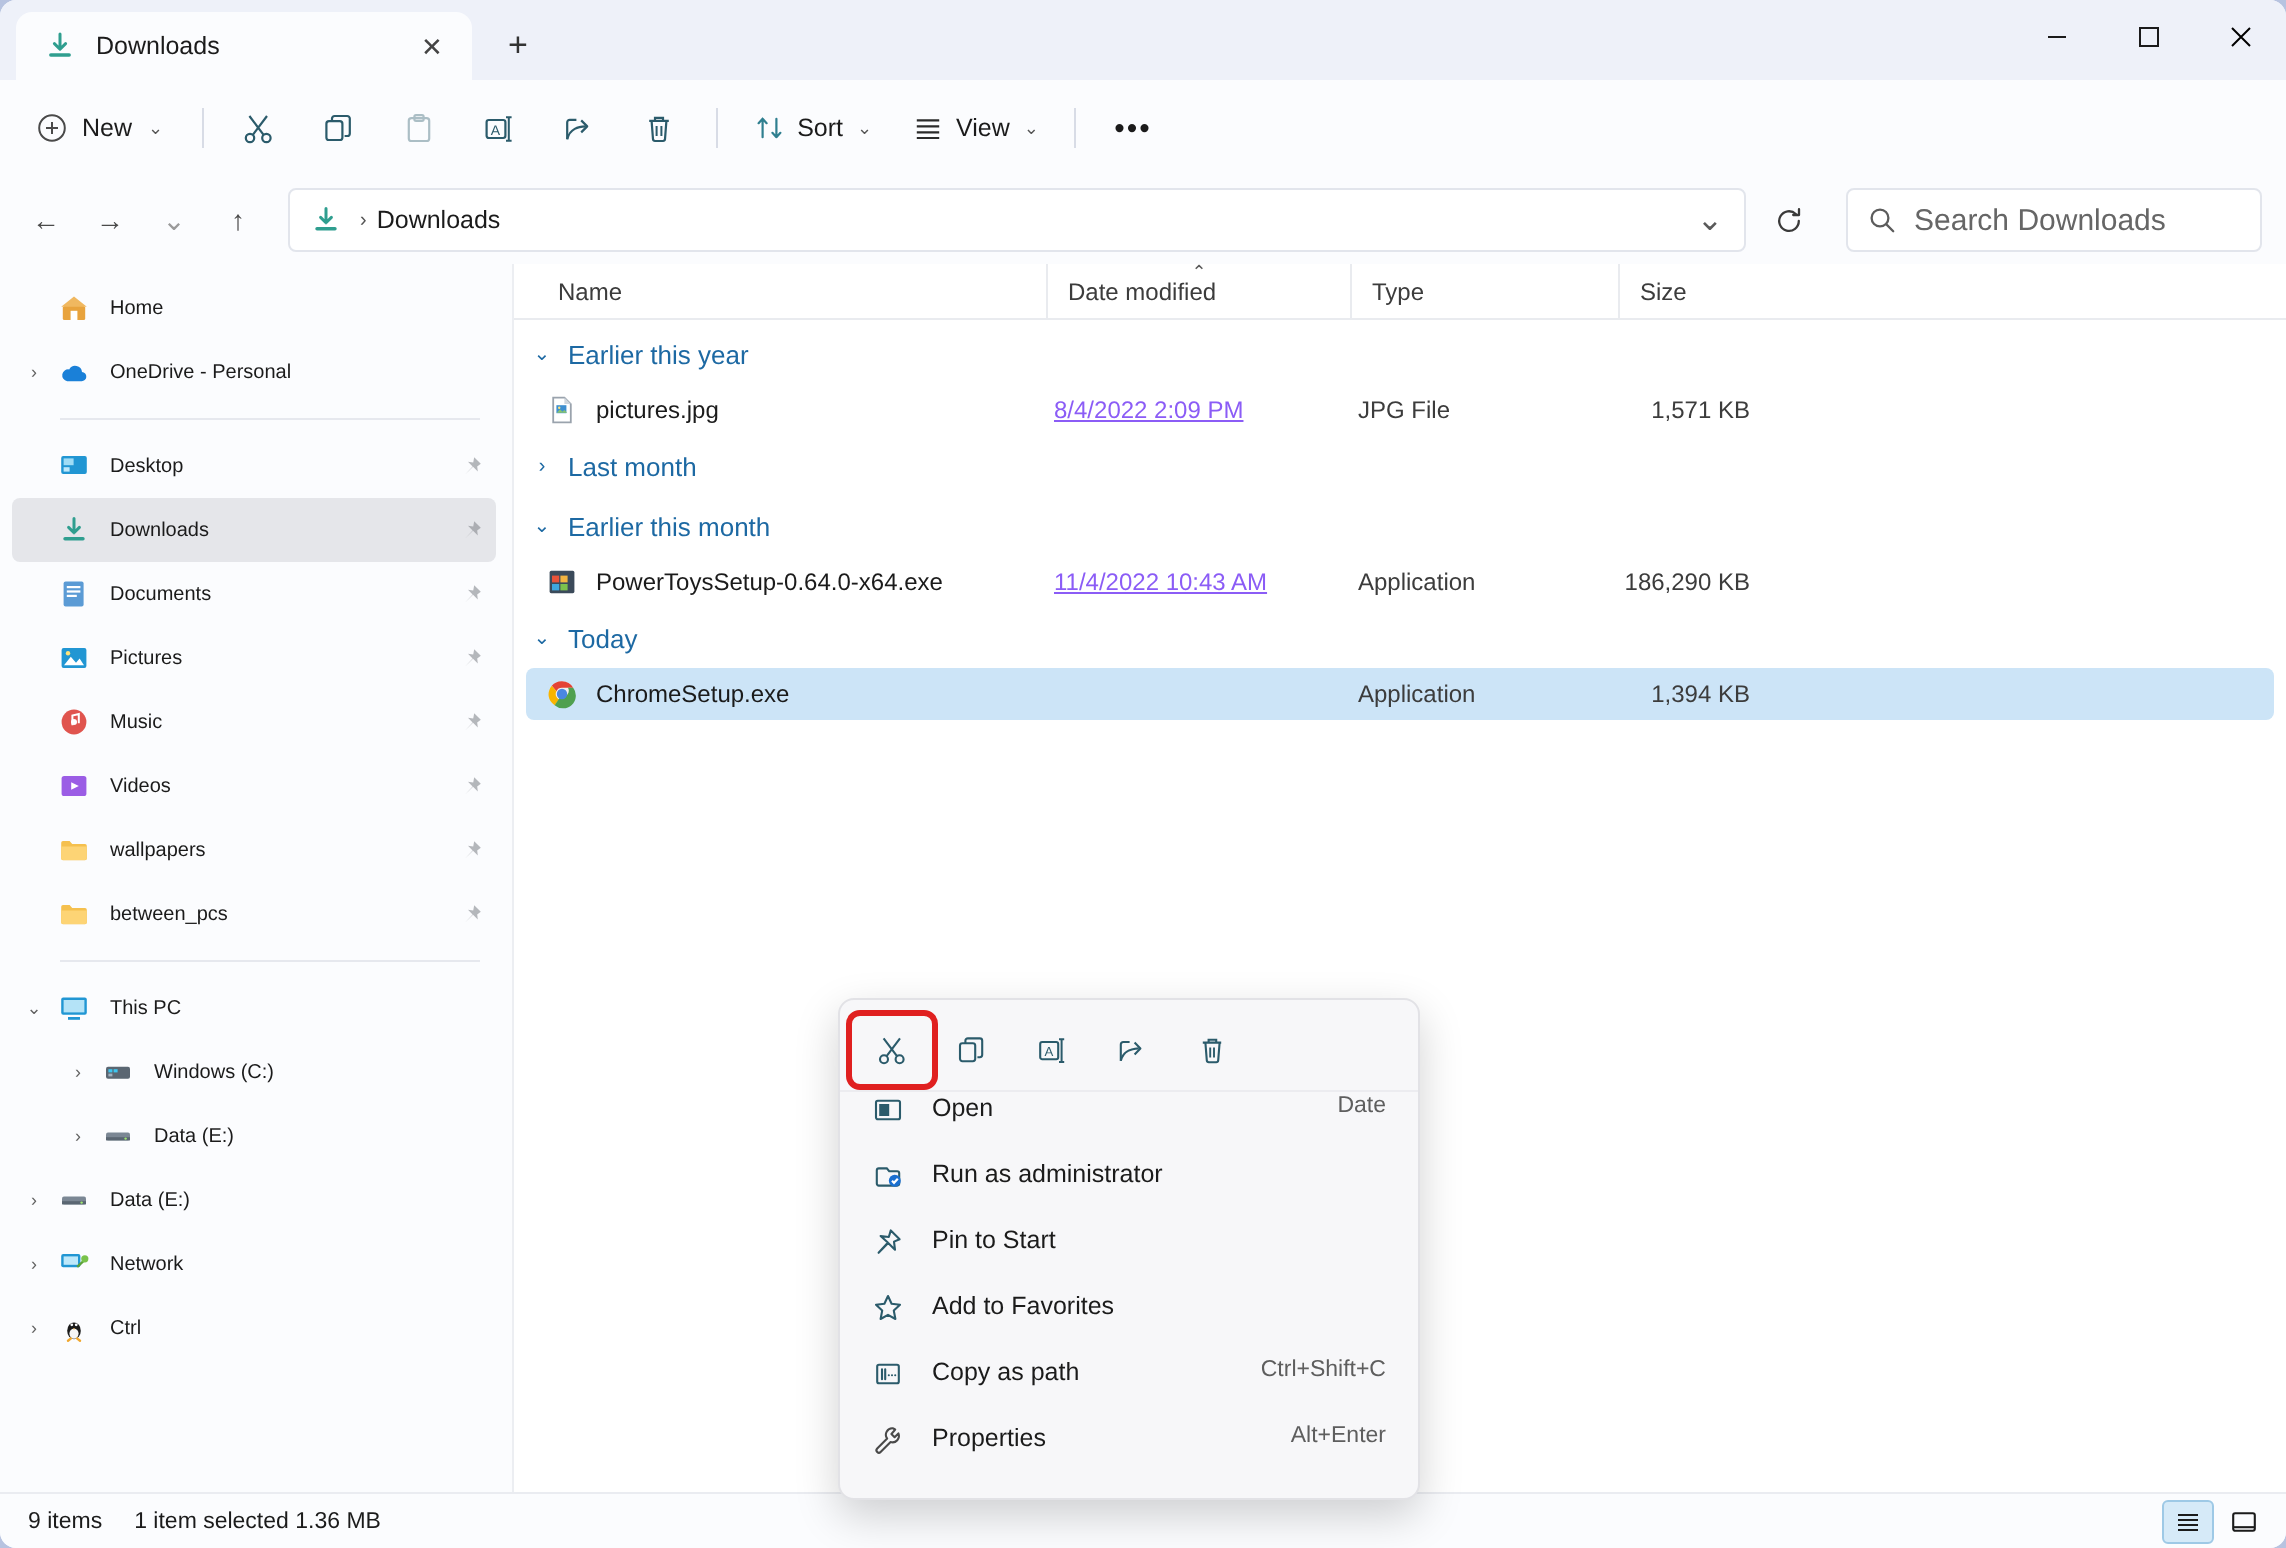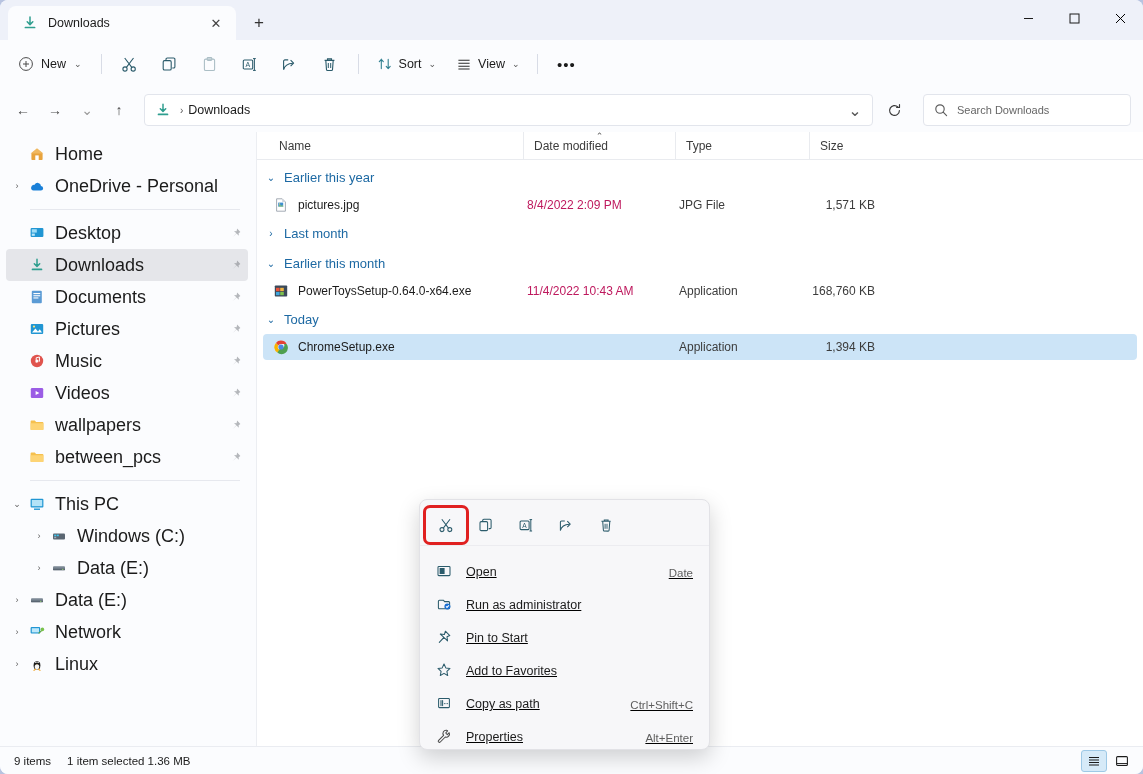--- a/index.html
+++ b/index.html
@@ -106,21 +106,21 @@
   .crumb-sep { color: #555; font-size: 10px; margin: 0 5px; }
   .crumb-text { font-size: 12.5px; color: #1b1b1b; }
   .addr-spacer { flex: 1; }
   .addr-btn { width: 26px; height: 26px; border-radius: 4px; display: flex; align-items:center; justify-content:center; color:#5a5a5a; }
   .refresh { width: 34px; height: 32px; border-radius: 4px; display:flex; align-items:center; justify-content:center; color:#3a3a3a; margin-left: 2px;}
   .searchbox {
     width: 208px; height: 32px; margin-left: 10px;
     background: #fff; border: 1px solid #e2e5ec; border-radius: 4px;
     display: flex; align-items: center; gap: 9px; padding: 0 10px;
   }
-  .search-ph { font-size: 11px; color: #666; }
+  .search-ph { font-size: 15px; color: #666; }
 
   
   .body { flex: 1; display: flex; background: #fbfcfe; min-height: 0; position: relative; }
 
   
   .sidebar {
     width: 256px; flex: 0 0 256px;
     background: #fbfcfe;
     padding: 6px 0 0 0;
     overflow: hidden;
@@ -131,21 +131,21 @@
     border-radius: 4px; padding-right: 6px;
     position: relative;
   }
   .nav-item.selected { background: #e5e6ea; }
   .expander {
     width: 22px; flex: 0 0 22px;
     display: flex; align-items: center; justify-content: center;
     color: #616161; font-size: 9px;
   }
   .nav-icon { width: 18px; flex: 0 0 18px; display:flex; align-items:center; justify-content:center; margin-right: 9px; }
-  .nav-label { font-size: 18px; color: #1b1b1b; white-space: nowrap; flex: 1; }
+  .nav-label { font-size: 10px; color: #1b1b1b; white-space: nowrap; flex: 1; }
   .pin { width: 14px; flex:0 0 14px; display:flex; align-items:center; justify-content:center; opacity:.62; }
   .nav-sep { height: 1px; background: #e6e8ee; margin: 7px 16px 7px 30px; }
   .indent-1 { padding-left: 22px; }
 
   
   .filelist { flex: 1; display: flex; flex-direction: column; background: #fff; min-width: 0; border-left: 1px solid #eceef2;}
   .colheader {
     height: 28px; flex: 0 0 28px;
     display: flex; align-items: center;
     border-bottom: 1px solid #e9ebef;
@@ -169,21 +169,21 @@
   .grouphdr .gtext { font-size: 13px; color: #1d69a3; }
   .row {
     height: 26px; display: flex; align-items: center;
     margin: 0 6px 0 6px; border-radius: 4px;
     padding-left: 10px;
   }
   .row.selected { background: #cce4f7; }
   .row .ricon { width: 16px; flex: 0 0 16px; margin-right: 9px; display:flex; align-items:center; justify-content:center;}
   .cell { font-size: 12px; color: #1b1b1b; white-space: nowrap; overflow: hidden; }
   .c-name { width: 229px; flex: 0 0 229px; }
-  .c-date { width: 152px; flex: 0 0 152px; color: #be185d; }
+  .c-date { width: 152px; flex: 0 0 152px; color: #8b5cf6; text-decoration: underline; }
   .c-type { width: 118px; flex: 0 0 118px; color: #3c3c3c; }
   .c-size { width: 86px; flex: 0 0 86px; color: #3c3c3c; text-align: right; padding-right: 8px;}
 
   
   .ctxmenu {
     position: absolute;
     left: 419px; top: 367px;
     width: 291px;
     background: #f7f7f9;
     border: 1px solid #e2e2e6;
@@ -198,23 +198,22 @@
     border-bottom: 1px solid #ececf0;
   }
   .ctx-ibtn {
     width: 40px; height: 34px; border-radius: 4px;
     display: flex; align-items: center; justify-content: center;
     color: #2b5b6b; position: relative;
   }
   .redbox { outline: 3px solid #e02020; border-radius: 4px; }
   .ctx-item {
     height: 32px; margin: 1px 4px; border-radius: 4px;
-    display: flex; align-items: flex-end;
+    display: flex; align-items: flex-start;
     padding: 0 12px 0 10px;
-    text-decoration: underline;
   }
   .ctx-icon { width: 20px; flex: 0 0 20px; display: flex; align-items:center; justify-content:center; margin-right: 12px; color: #2b5b6b;}
   .ctx-label { font-size: 12.5px; color: #1b1b1b; flex: 1; }
   .ctx-accel { font-size: 11.5px; color: #5e5e5e; }
 
   
   .statusbar {
     height: 28px; flex: 0 0 28px;
     background: #fbfcfe;
     border-top: 1px solid #eaecf1;
@@ -584,21 +583,21 @@
           <span class="nav-icon">
             <svg width="16" height="16" viewBox="0 0 16 16">
               <ellipse cx="8" cy="9.4" rx="3.4" ry="4.2" fill="#1b1b1b"></ellipse>
               <ellipse cx="8" cy="10.8" rx="2.3" ry="2.6" fill="#f5f5f5"></ellipse>
               <path d="M6.5 13.2 5 14.4M9.5 13.2l1.5 1.2" stroke="#f0a830" stroke-width="1.2" stroke-linecap="round"></path>
               <circle cx="6.9" cy="6.4" r=".7" fill="#fff"></circle>
               <circle cx="9.1" cy="6.4" r=".7" fill="#fff"></circle>
               <path d="M7.4 8.2 8 8.9l.6-.7" fill="#f0a830"></path>
             </svg>
           </span>
-          <span class="nav-label">Linux</span>
+          <span class="nav-label">Ctrl</span>
         </div>
       </div>
 
     <div class="filelist">
       <div class="colheader">
         <div class="col col-name">Name</div>
         <div class="col col-date">
           <span class="sortmark">⌃</span>
           <span>Date modified</span>
         </div>
@@ -639,21 +638,21 @@
                 <rect x="1.8" y="2.4" width="12.4" height="11.2" rx=".8" fill="#3b4a5a"></rect>
                 <rect x="3" y="4.8" width="3.6" height="3.4" fill="#e8533a"></rect>
                 <rect x="7.2" y="4.8" width="3.6" height="3.4" fill="#f2b441"></rect>
                 <rect x="3" y="9" width="3.6" height="3.2" fill="#3fa7dd"></rect>
                 <rect x="7.2" y="9" width="3.6" height="3.2" fill="#7cc14d"></rect>
               </svg>
             </span>
             <span class="cell c-name">PowerToysSetup-0.64.0-x64.exe</span>
             <span class="cell c-date">11/4/2022 10:43 AM</span>
             <span class="cell c-type">Application</span>
-            <span class="cell c-size">168,760 KB</span>
+            <span class="cell c-size">186,290 KB</span>
           </div>
           <div class="grouphdr">
             <span class="gchev">⌄</span>
             <span class="gtext">Today</span>
           </div>
           <div class="row selected">
             <span class="ricon">
               <svg width="16" height="16" viewBox="0 0 16 16">
                 <circle cx="8" cy="8" r="6.4" fill="#f0f0f0"></circle>
                 <path d="M8 1.6a6.4 6.4 0 0 1 5.6 3.3H8a3.1 3.1 0 0 0-2.8 1.7L2.9 3.9A6.4 6.4 0 0 1 8 1.6z" fill="#e44235"></path>

